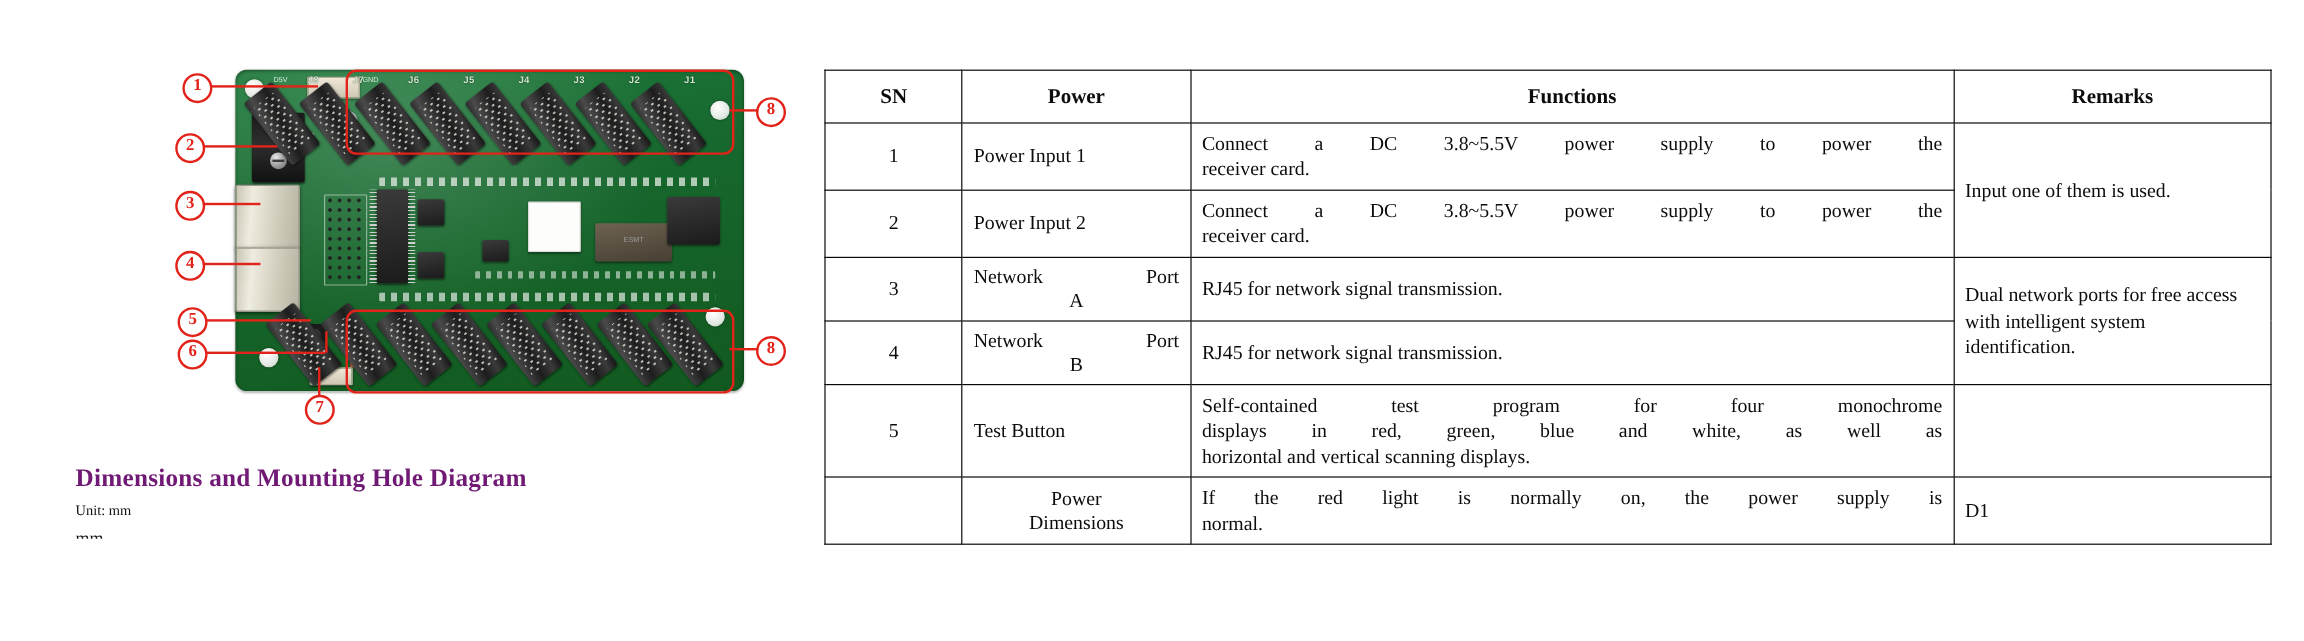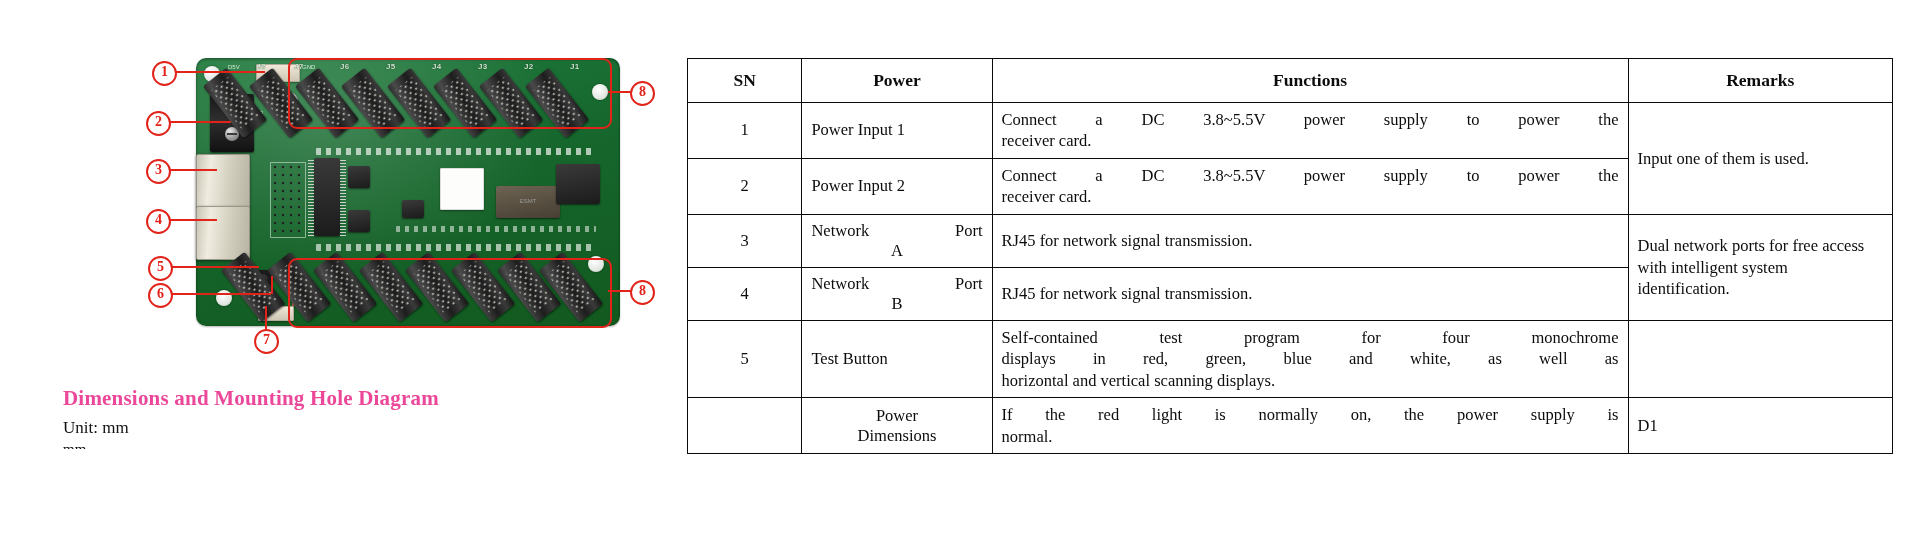--- a/index.html
+++ b/index.html
@@ -76,23 +76,23 @@
   .hl{position:absolute;border:2px solid #e2231a;border-radius:9px;}
 
   
   .cal{position:absolute;width:21px;height:21px;border-radius:50%;border:2px solid #e2231a;
        color:#e2231a;font-family:"Liberation Serif",serif;font-weight:bold;font-size:14px;
        line-height:18px;text-align:center;background:#fff;}
   .lead{position:absolute;height:0;border-top:2px solid #e2231a;}
   .leadv{position:absolute;width:0;border-left:2px solid #e2231a;}
 
   
-  .sec-head{position:absolute;left:63px;top:386px;color:#ec4899;font-weight:bold;
+  .sec-head{position:absolute;left:63px;top:386px;color:#701a75;font-weight:bold;
        font-size:21px;font-family:"Liberation Serif",serif;letter-spacing:.2px;}
-  .unit{position:absolute;left:63px;top:418px;font-size:17px;color:#111;}
+  .unit{position:absolute;left:63px;top:418px;font-size:12px;color:#111;}
   .cut{position:absolute;left:63px;top:441px;font-size:15px;color:#111;
        height:8px;overflow:hidden;}
 
   
   #tablewrap{position:absolute;left:687px;top:58px;width:1210px;}
   table.spec{border-collapse:collapse;width:1206px;table-layout:fixed;
        font-family:"Liberation Serif",serif;font-size:16.5px;color:#0c0c0c;}
   table.spec th, table.spec td{border:1.3px solid #0a0a0a;padding:6px 9px;vertical-align:middle;}
   table.spec th{font-weight:bold;text-align:center;font-size:17.5px;padding:11px 9px;}
   col.c-sn{width:77px;} col.c-name{width:128px;} col.c-fn{width:428px;} col.c-rm{width:178px;}

